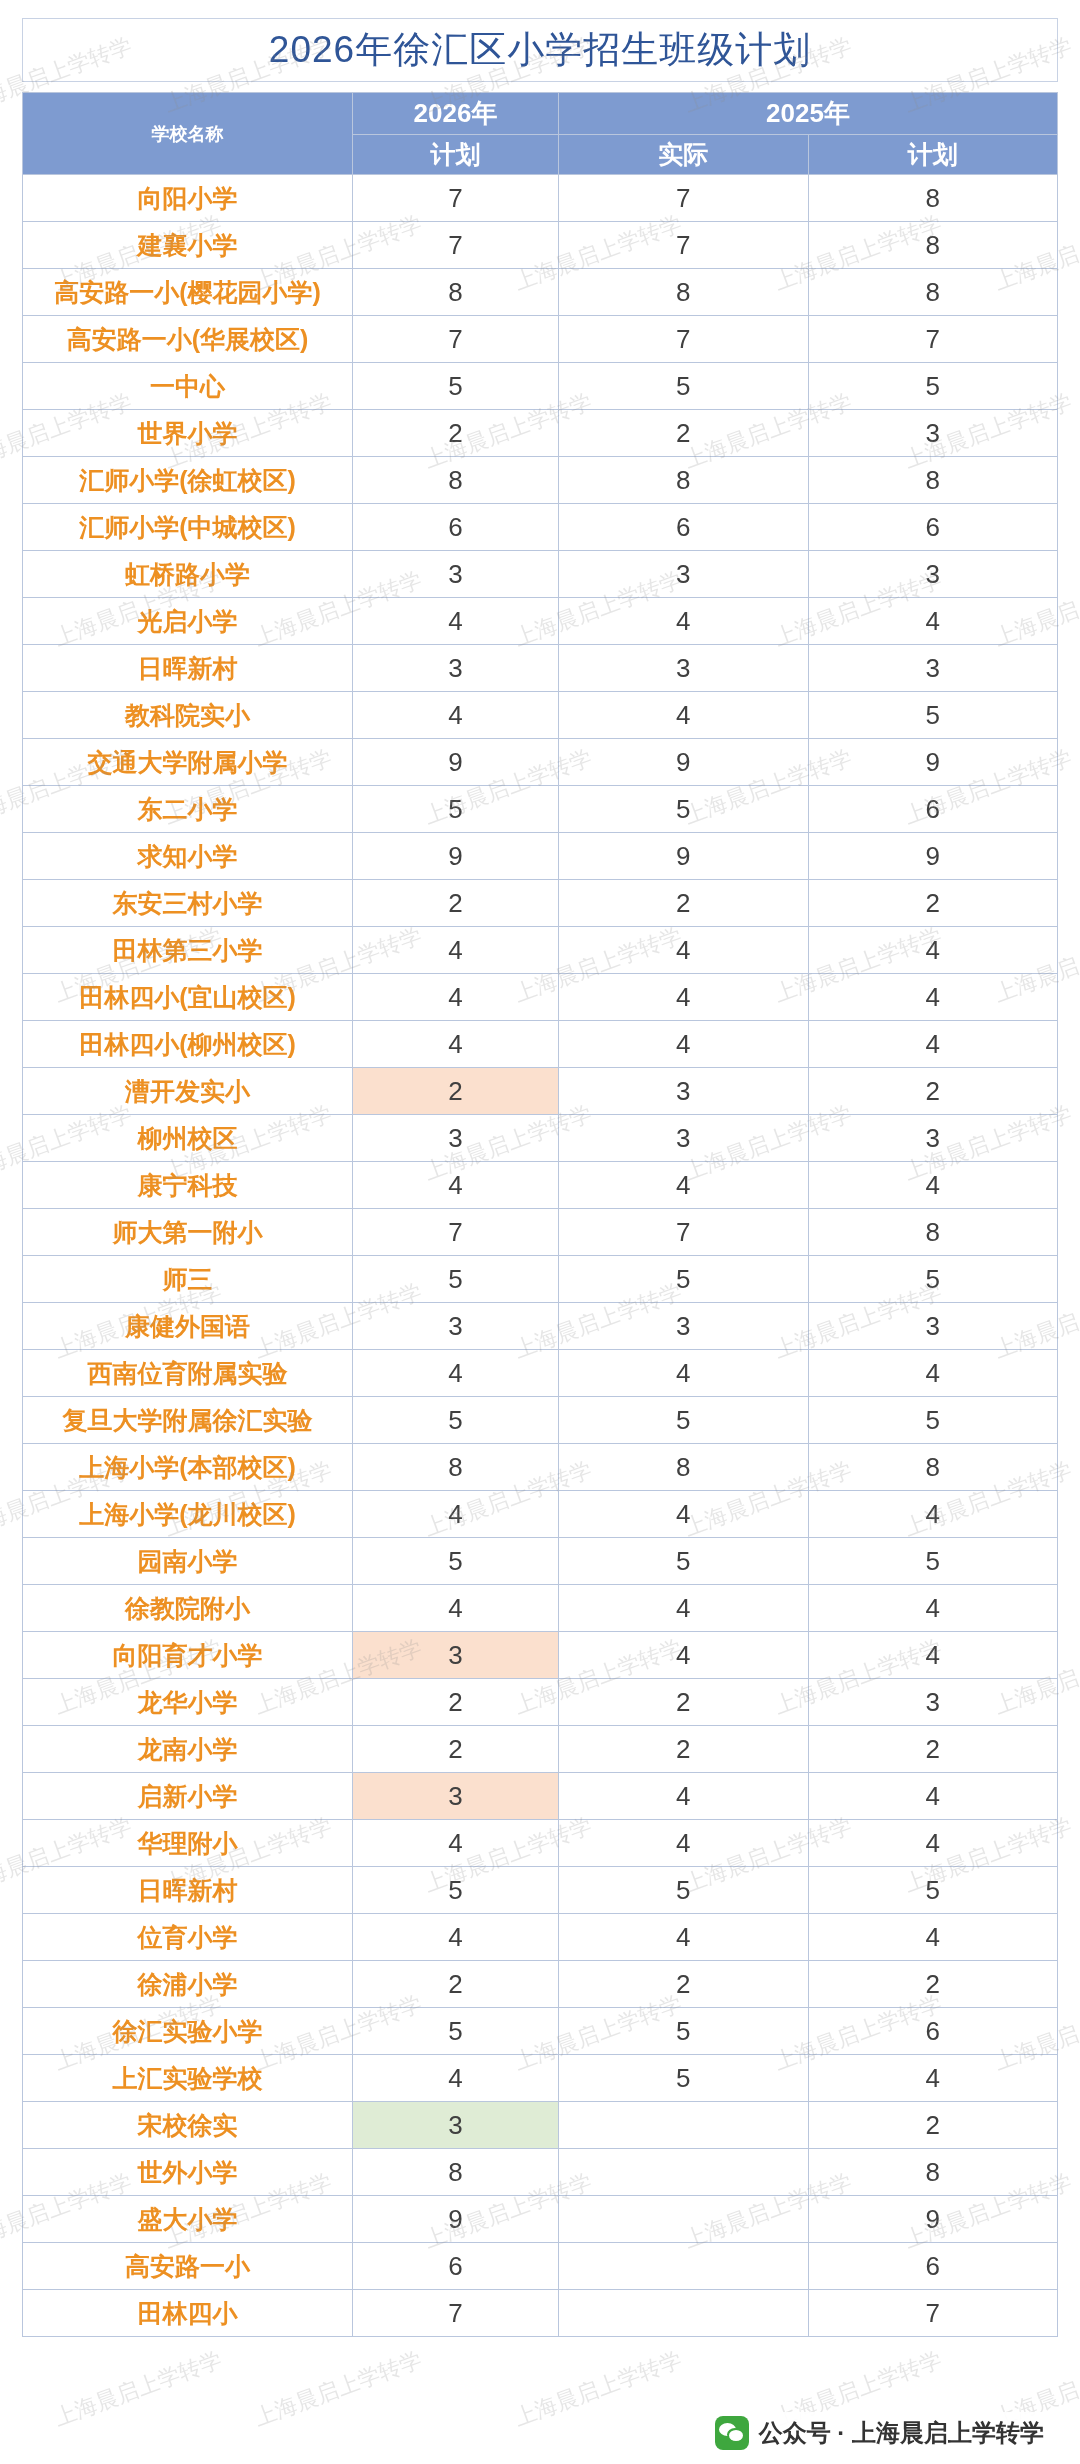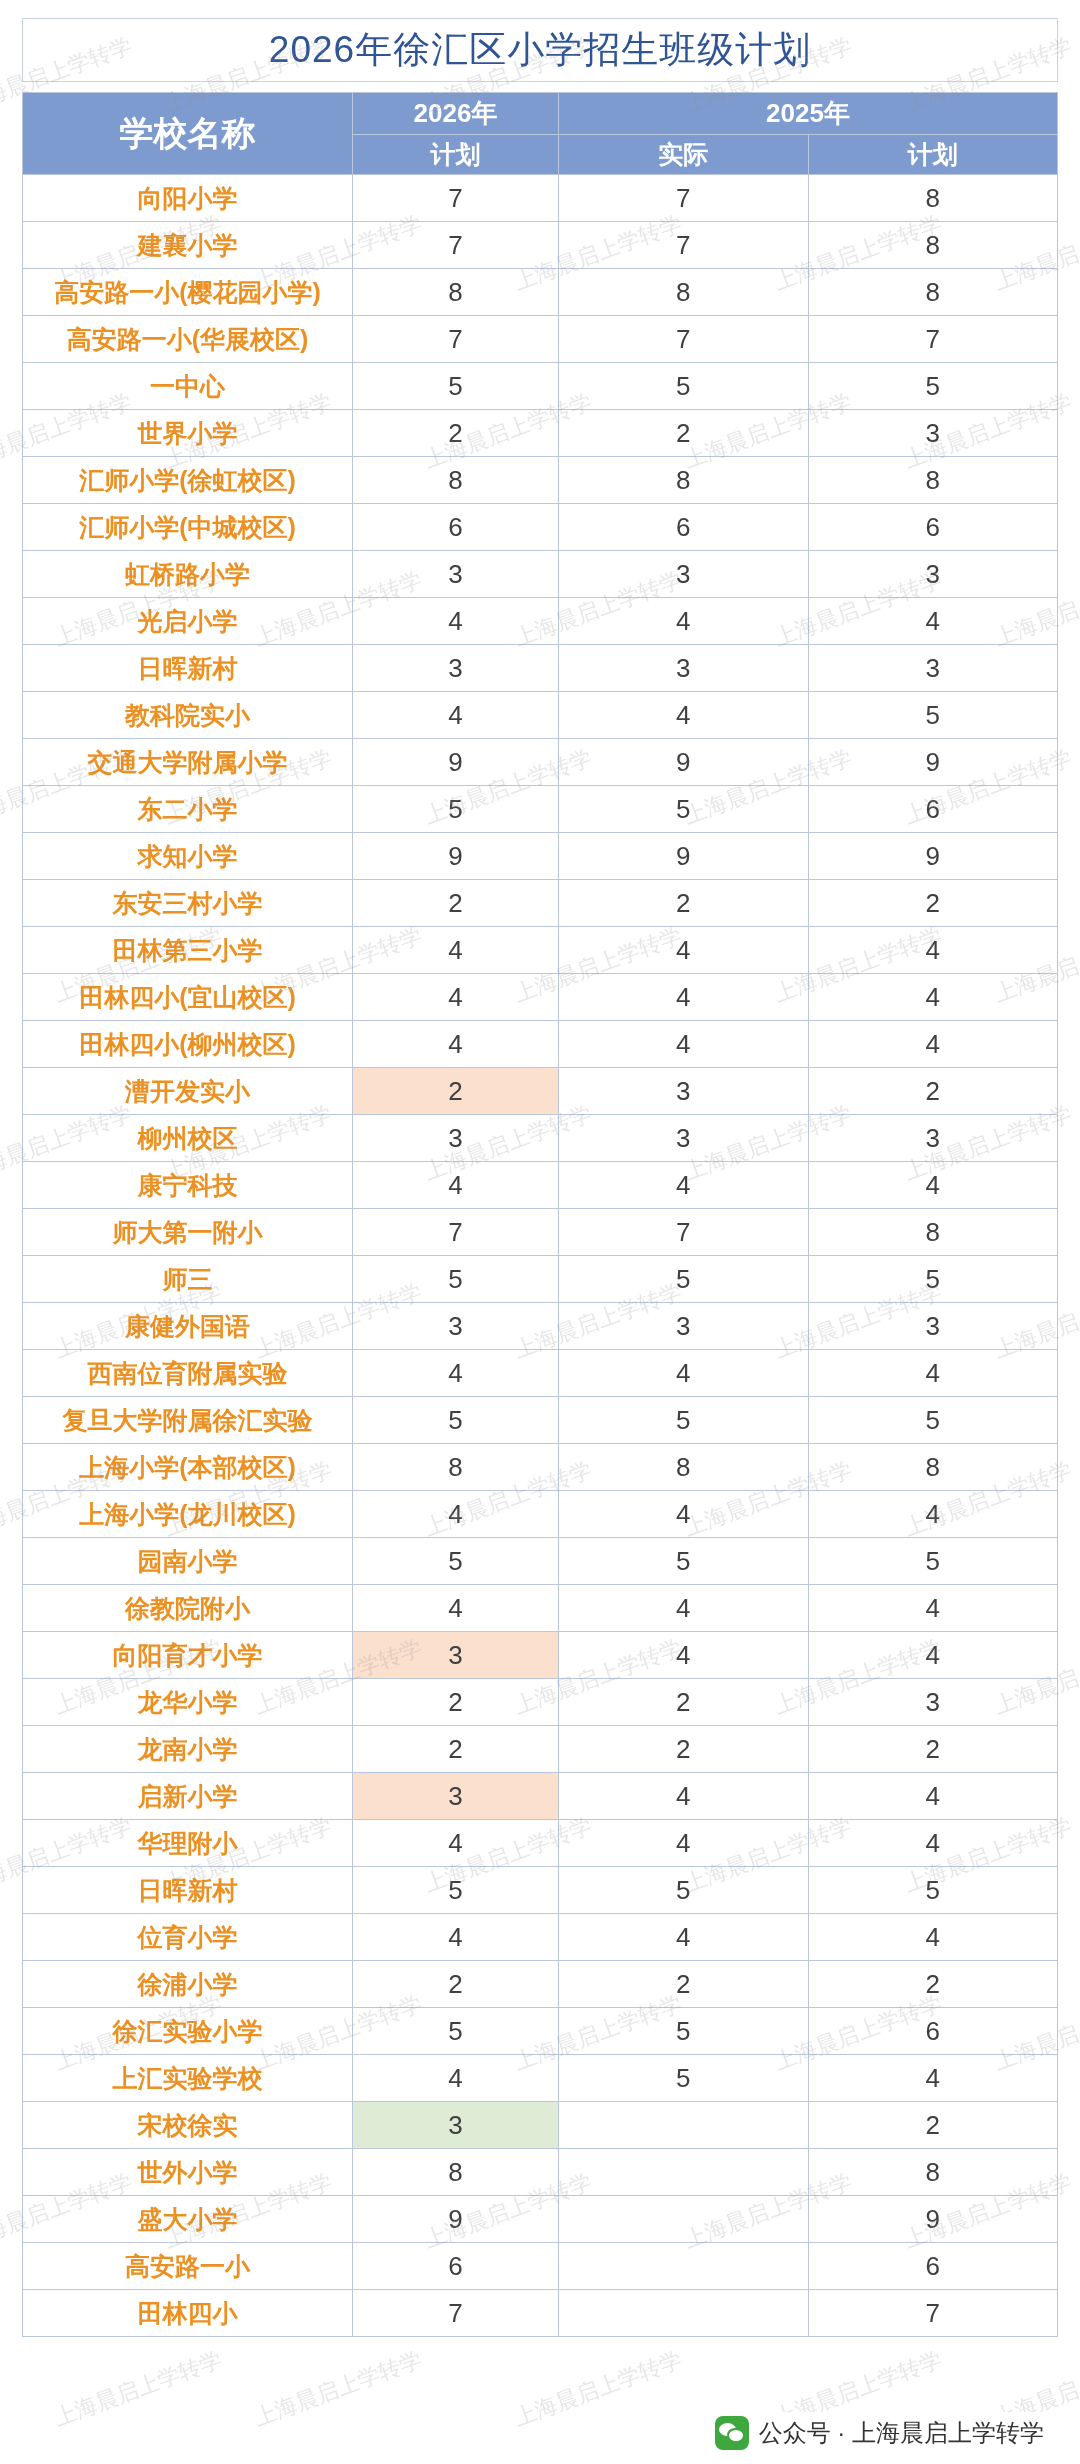--- a/index.html
+++ b/index.html
@@ -55,21 +55,21 @@
   }
   thead th {
     background: #7e9bd0;
     color: #ffffff;
     font-size: 26px;
     font-weight: bold;
     height: 42px;
   }
   th.school-head {
     width: 330px;
-    font-size: 34px;
+    font-size: 18px;
     margin-top: 20px;
   }
   th.y2026 { width: 206px; }
   th.sub { height: 40px; font-size: 25px; }
 
   tbody td {
     height: 47px;
     font-size: 25px;
     color: #3c3c3c;
   }
@@ -134,20 +134,21 @@
     width: 14px; height: 11px;
     background: #ffffff;
     border-radius: 50%;
     left: 14px; top: 14px;
     box-shadow: -1px -1px 0 1px #3ea73e;
   }
   .footer-text {
     font-size: 24px;
     color: #333333;
     white-space: nowrap;
+    font-weight: bold;
   }
 </style>
 </head>
 <body>
 
 <div class="page">
 
   <div class="title-bar">
     <div class="title-text">2026年徐汇区小学招生班级计划</div>
   </div>

